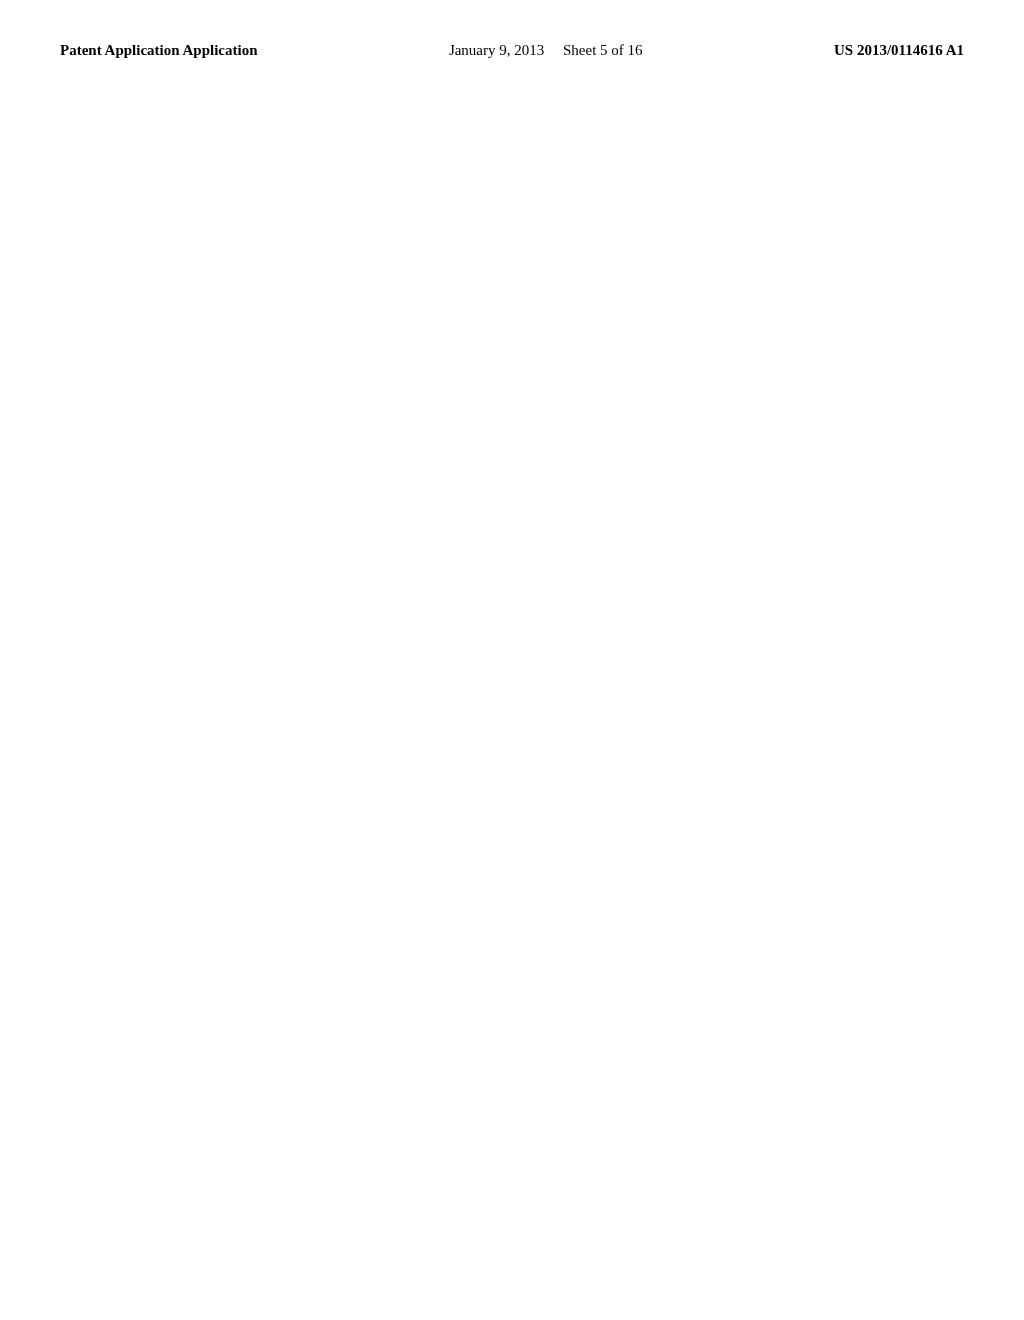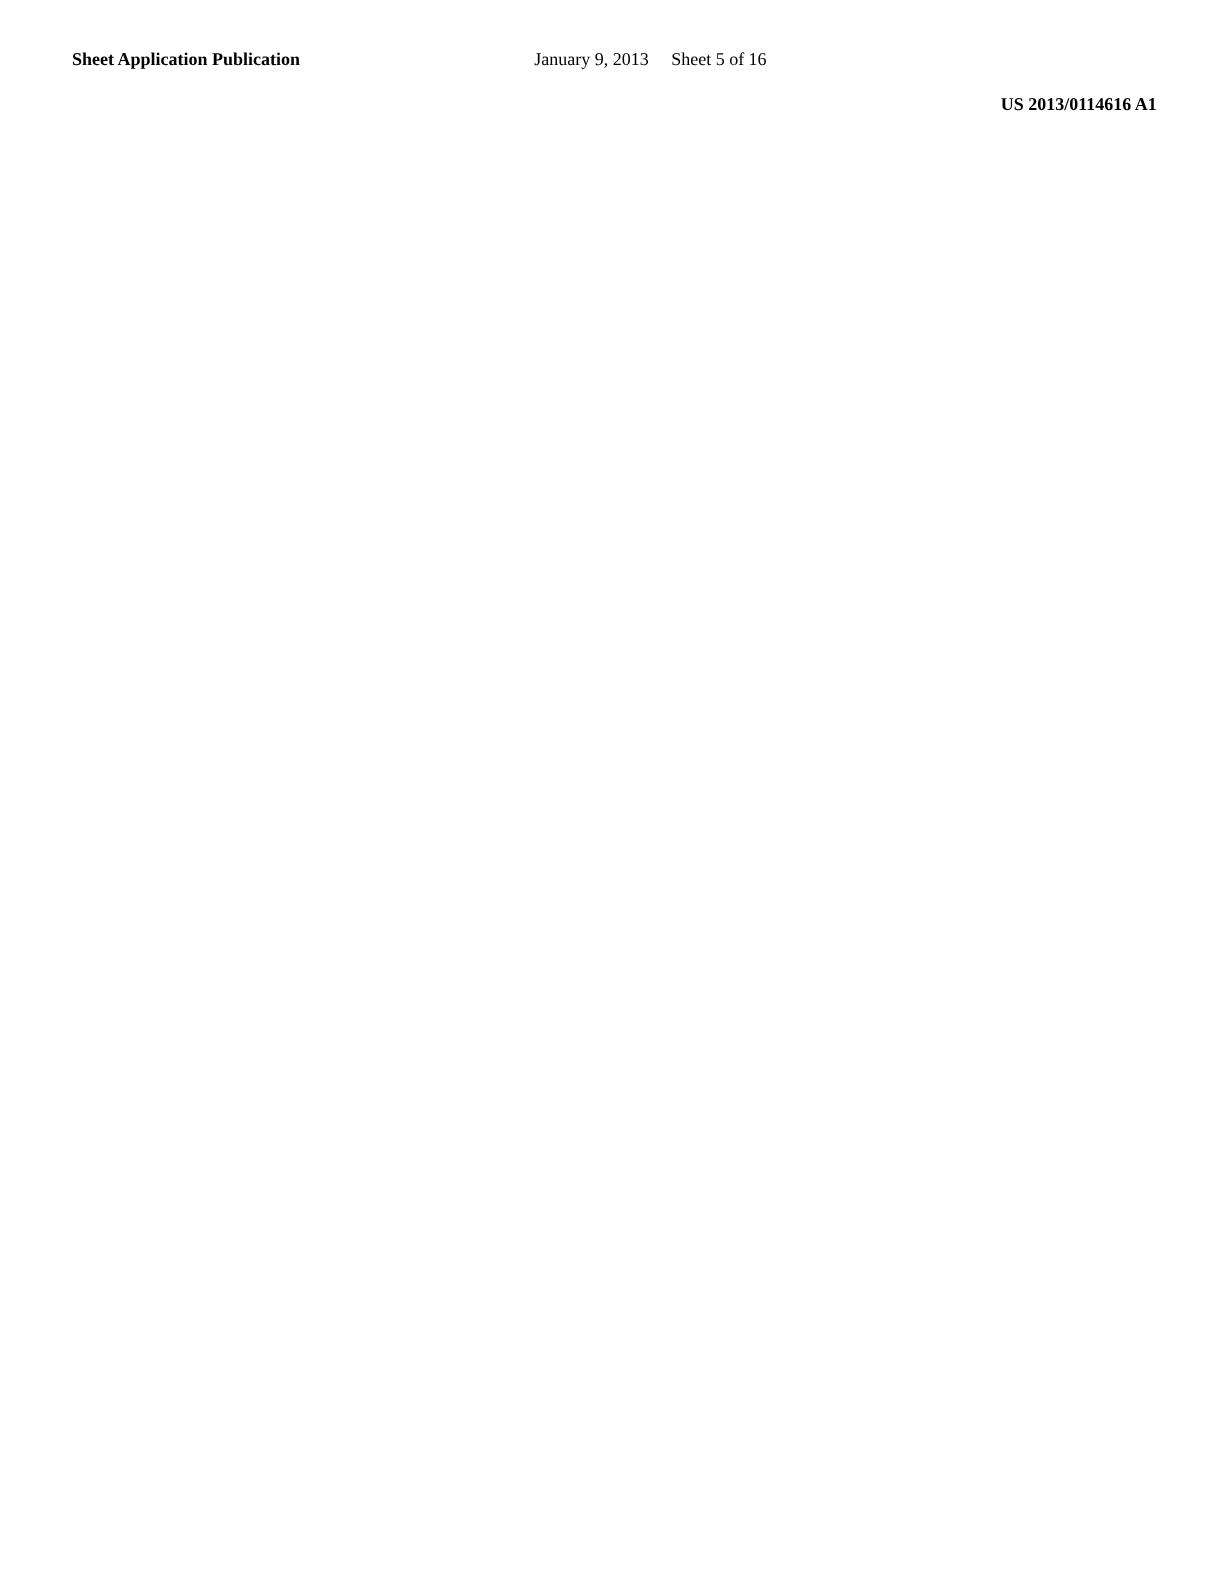--- a/index.html
+++ b/index.html
@@ -34,30 +34,29 @@
     .header-center {
       font-size: 15px;
       text-align: center;
       line-height: 1.4;
     }
     .header-right {
       font-size: 15px;
       font-weight: bold;
       text-align: right;
       line-height: 1.4;
-      margin-top: 38px;
     }
   </style>
 </head>
 <body>
 
 <div class="page">
 
   <div class="header">
-    <div class="header-left">Sheet Application Publication</div>
+    <div class="header-left">Patent Application Application</div>
     <div class="header-center">
       <span>January 9, 2013</span>&nbsp;&nbsp;&nbsp;&nbsp;
       <span>Sheet 5 of 16</span>
     </div>
     <div class="header-right">US 2013/0114616 A1</div>
   </div>
 
 </div>
 
 <style>

